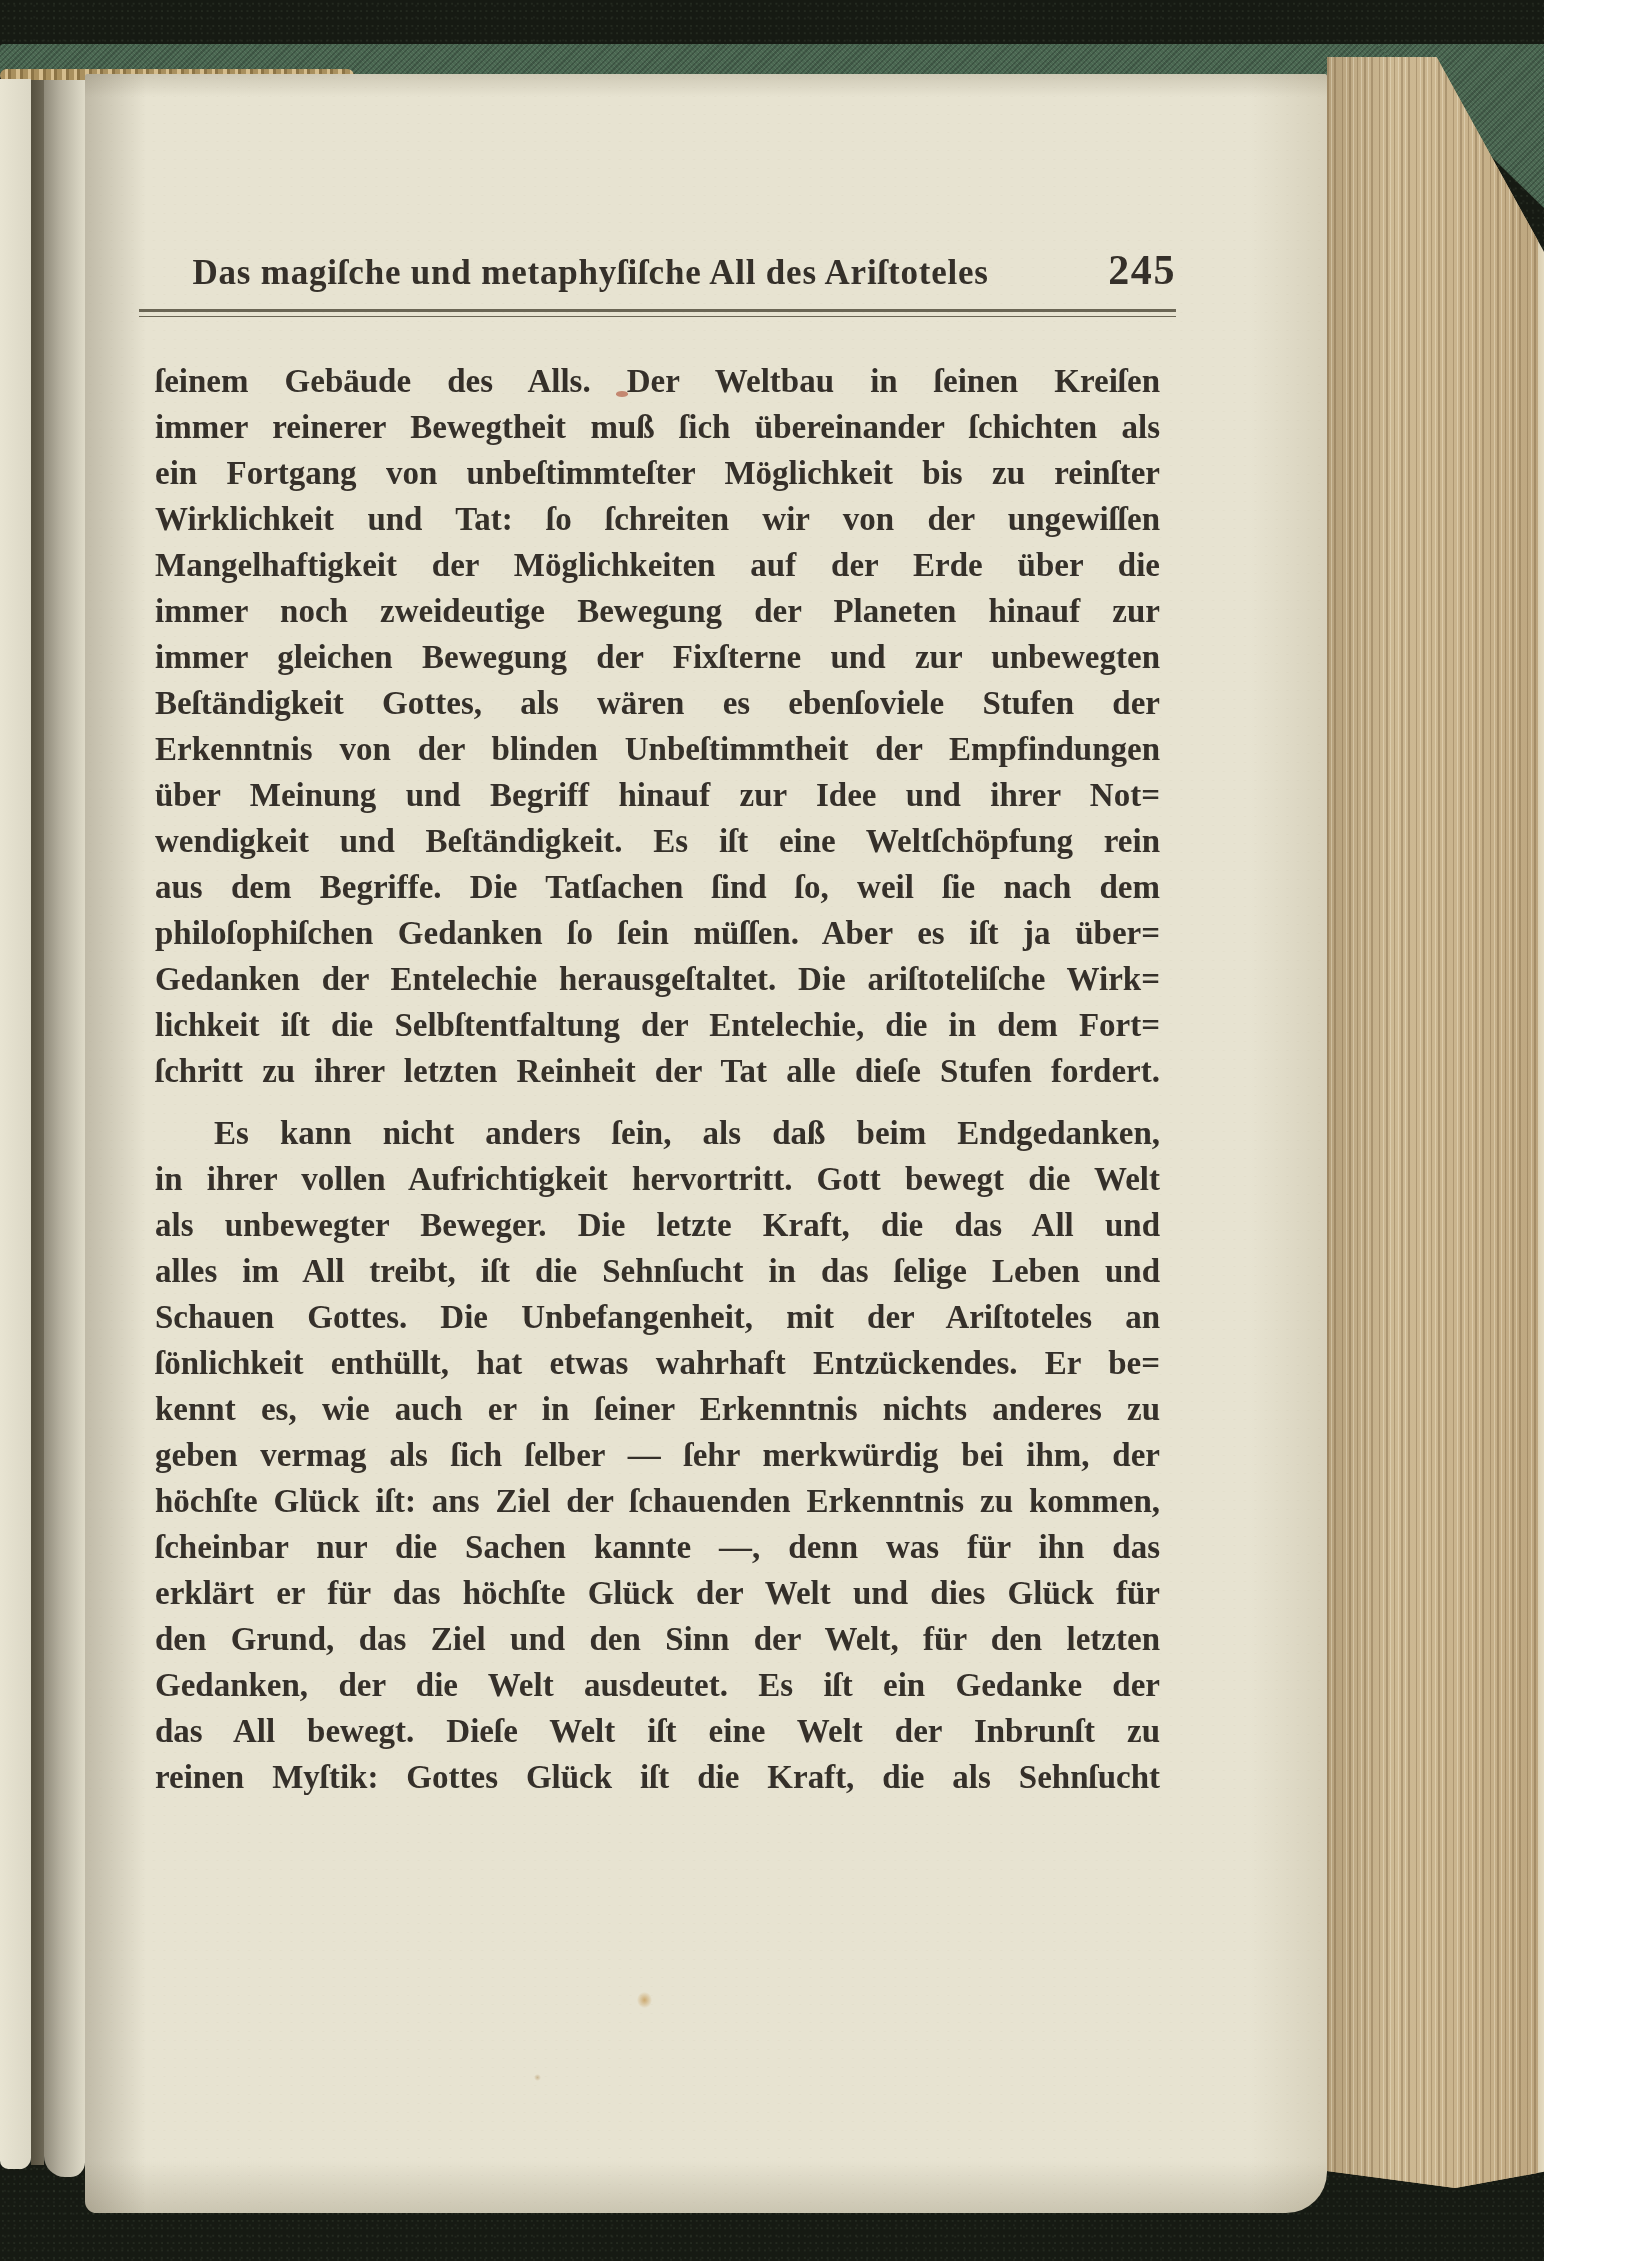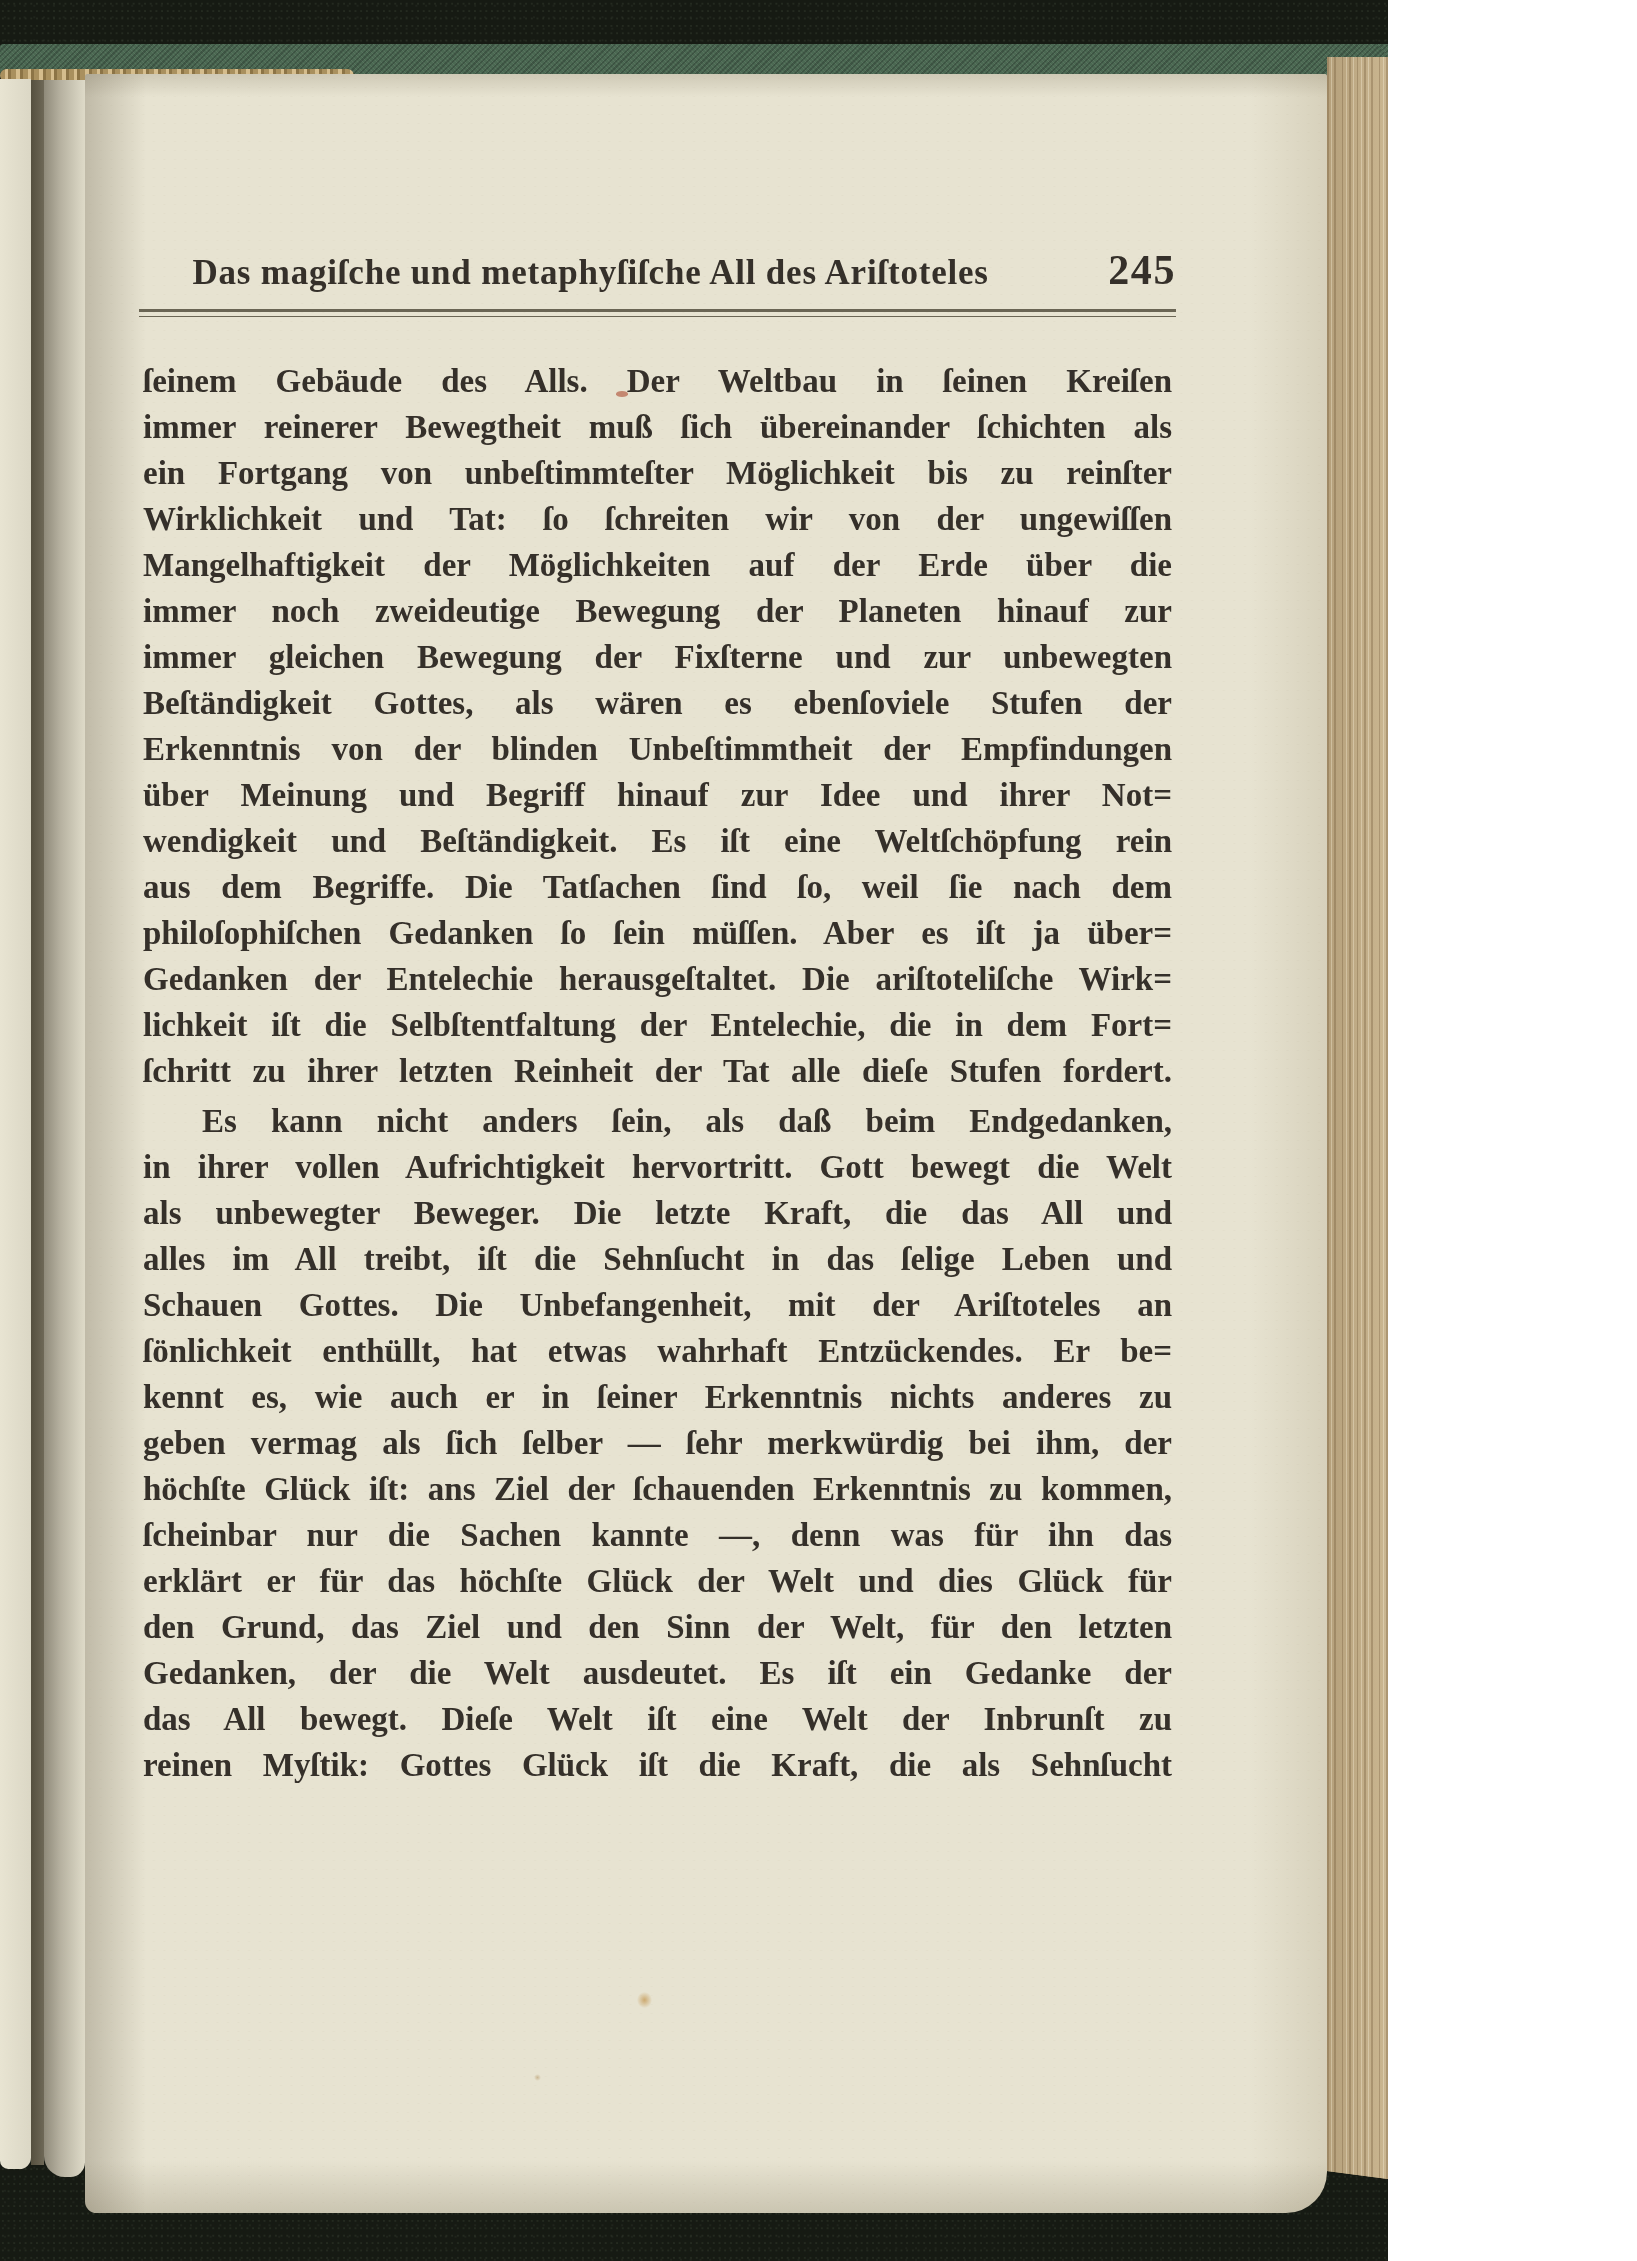--- a/index.html
+++ b/index.html
@@ -2,21 +2,21 @@
 <html style="--cover-green: #4b6852; --background-dark: #161a13; --page-cream: #e7e3d1; --fore-edge-tan: #c5ae87; --headband-gold: #b59a67; --ink: #35302a;font-size:13px"><head>
 <meta charset="utf-8">
 <style>
   :root{
     --cover-green:#4b6852; --bg-dark:#161a13; --page-cream:#e7e3d1;
     --edge-tan:#c5ae87; --headband-gold:#b59a67; --ink:#35302a; --rule:#55503f;
   }
   html,body{margin:0;padding:0;}
   body{width:1638px;height:2261px;font-family:"Liberation Serif","DejaVu Serif",serif;}
 
-  .scene{position:relative;width:1388px;height:2261px;overflow:hidden;
+  .scene{position:relative;width:1544px;height:2261px;overflow:hidden;
     background-color:var(--bg-dark);
     background-image:
       radial-gradient(rgba(140,160,125,.12) 0.8px, transparent 1.1px),
       radial-gradient(rgba(210,225,195,.05) 0.8px, transparent 1.1px);
     background-size:5.7px 7.4px, 9.8px 11.5px;}
 
   
   .cloth{background-color:var(--cover-green);
     background-image:
       repeating-linear-gradient(135deg, rgba(0,0,0,.20) 0 1.6px, transparent 1.6px 4.1px),
@@ -67,21 +67,21 @@
   .fore-edge-light{position:absolute;left:211px;top:0;width:21px;height:100%;
     background:linear-gradient(90deg,#d9ceb2,#eae1c8 45%,#cfc1a1);}
 
   
   .content{position:absolute;left:54px;top:172px;width:1037px;color:var(--ink);}
   .header-row{display:flex;align-items:baseline;font-weight:700;font-size:35px;height:43px;}
   .running-title{flex:1;text-align:center;padding-right:66px;letter-spacing:0.8px;white-space:nowrap;}
   .page-number{font-size:42px;letter-spacing:1.6px;}
   .rule{height:4.1px;margin-top:19.7px;border-top:3.3px solid var(--rule);border-bottom:1.6px solid var(--rule);opacity:.85;}
   .body-text{margin-top:41px;font-size:33px;font-weight:700;}
-  .para{margin:4px;}
+  .para{margin:16px;}
   .line{line-height:46px;text-align:justify;text-align-last:justify;white-space:normal;}
   .line.indent{text-indent:59px;}
 
   
   .speck-red{position:absolute;left:616px;top:391px;width:12.3px;height:5.7px;border-radius:50%;
     background:#b0573e;opacity:.65;}
   .speck-tan{position:absolute;left:637px;top:1992px;width:14.7px;height:16.4px;border-radius:50%;
     background:radial-gradient(#c59b58, rgba(197,155,88,0) 72%);opacity:.8;}
   .speck-faint{position:absolute;left:534px;top:2074px;width:7.4px;height:7.4px;border-radius:50%;
     background:radial-gradient(#b89a6a, rgba(184,154,106,0) 70%);opacity:.6;}

